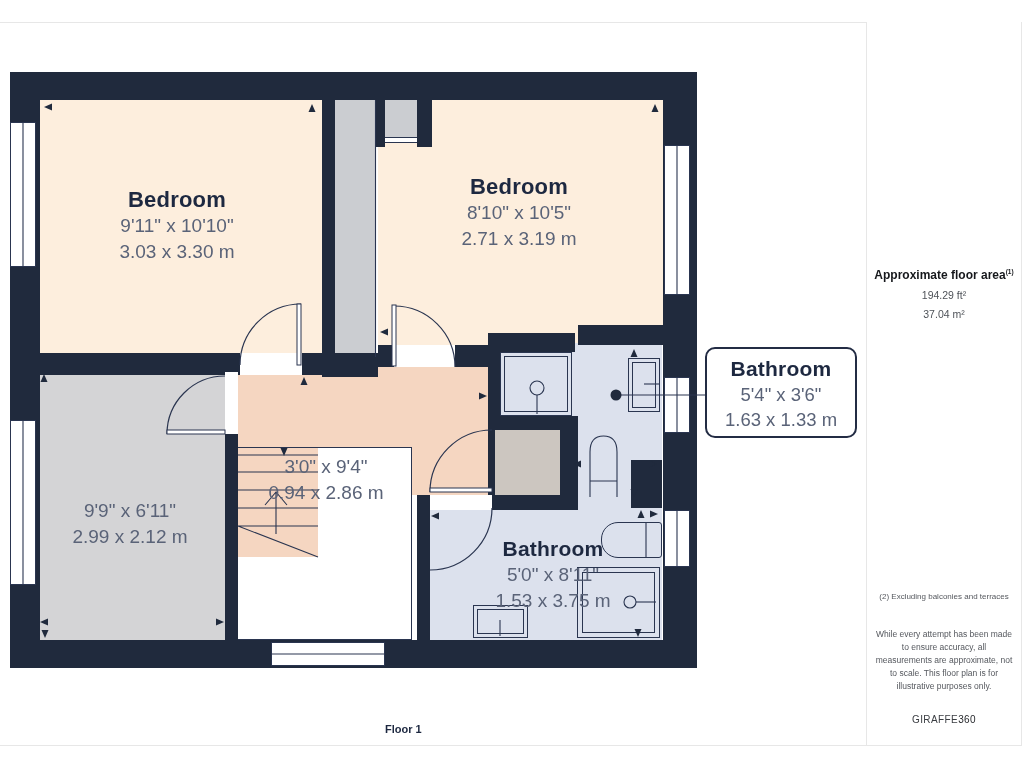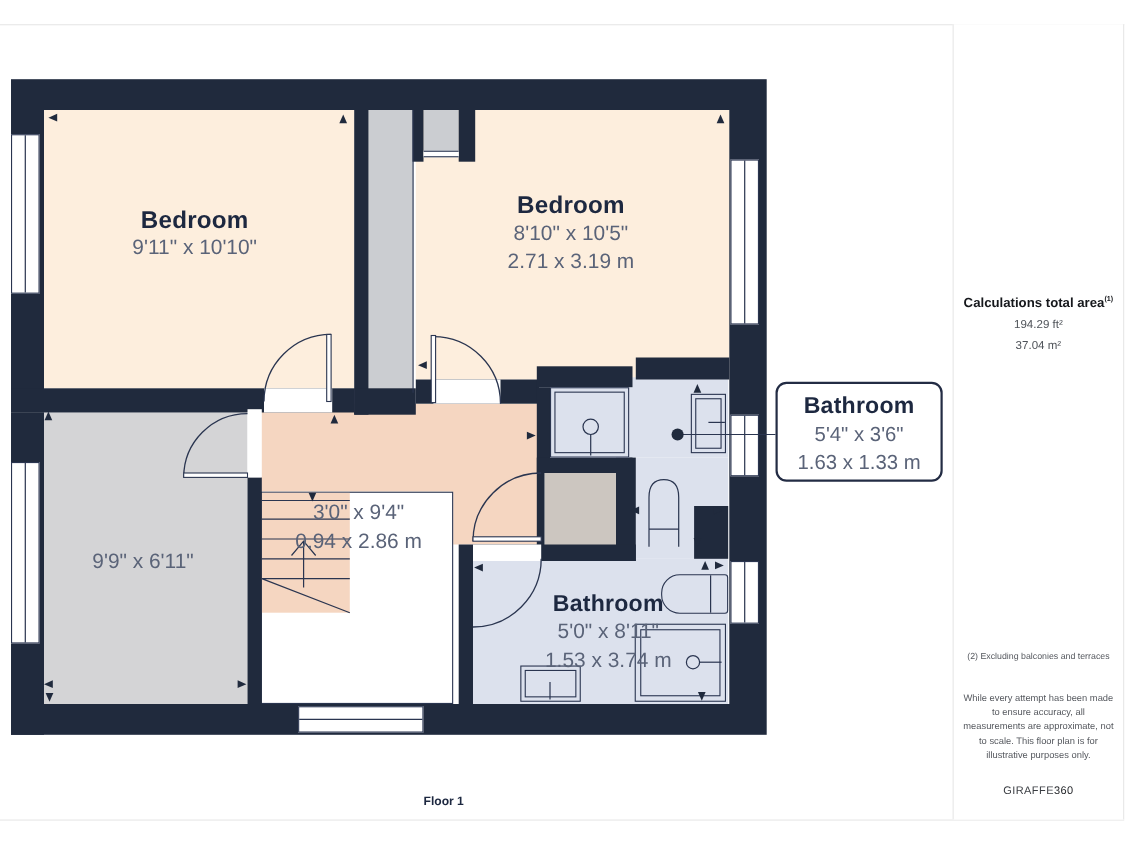--- a/index.html
+++ b/index.html
@@ -186,50 +186,52 @@
       <polygon class="mark" points="284,456 280.5,448 287.5,448"></polygon>
       <polygon class="mark" points="634,497 630.5,489 637.5,489"></polygon>
       <polygon class="mark" points="638,637 634.5,629 641.5,629"></polygon>
       <polygon class="mark" points="45,638 41.5,630 48.5,630"></polygon>
     </g>
   </svg>
 
   <div class="room-label" style="left:77px;top:186px;width:200px">
     <div class="room-name" style="font-size:22px">Bedroom</div>
     <div class="room-dims">9'11" x 10'10"</div>
+    <div class="room-dims">3.03 x 3.30 m</div>
   </div>
   <div class="room-label" style="left:419px;top:173px;width:200px">
     <div class="room-name" style="font-size:22px">Bedroom</div>
     <div class="room-dims">8'10" x 10'5"</div>
     <div class="room-dims">2.71 x 3.19 m</div>
   </div>
   <div class="room-label" style="left:30px;top:498px;width:200px">
     <div class="room-dims">9'9" x 6'11"</div>
+    <div class="room-dims">2.99 x 2.12 m</div>
   </div>
   <div class="room-label" style="left:226px;top:454px;width:200px">
     <div class="room-dims">3'0" x 9'4"</div>
     <div class="room-dims">0.94 x 2.86 m</div>
   </div>
   <div class="room-label" style="left:453px;top:535px;width:200px">
     <div class="room-name">Bathroom</div>
     <div class="room-dims">5'0" x 8'11"</div>
-    <div class="room-dims">1.53 x 3.74 m</div>
+    <div class="room-dims">1.53 x 3.75 m</div>
   </div>
 
   <div class="callout">
     <div class="room-name">Bathroom</div>
     <div class="room-dims" style="font-size:18.5px;line-height:25px">5'4" x 3'6"</div>
     <div class="room-dims" style="font-size:18.5px;line-height:25px">1.63 x 1.33 m</div>
   </div>
 
   <div class="floor-tag">Floor 1</div>
 
   <div class="sidebar">
     <div class="area-block">
-      <div class="area-title"><span>Calculations total area</span><sup>(1)</sup></div>
+      <div class="area-title"><span>Approximate floor area</span><sup>(1)</sup></div>
       <div class="area-val">194.29 ft²</div>
       <div class="area-val">37.04 m²</div>
     </div>
     <div class="sb-note fn">(2) Excluding balconies and terraces</div>
     <div class="sb-note disc">While every attempt has been made to ensure accuracy, all measurements are approximate, not to scale. This floor plan is for illustrative purposes only.</div>
     <div class="sb-note brandline"><span>GIRAFFE</span><b>360</b></div>
   </div>
 
 </div>
 

